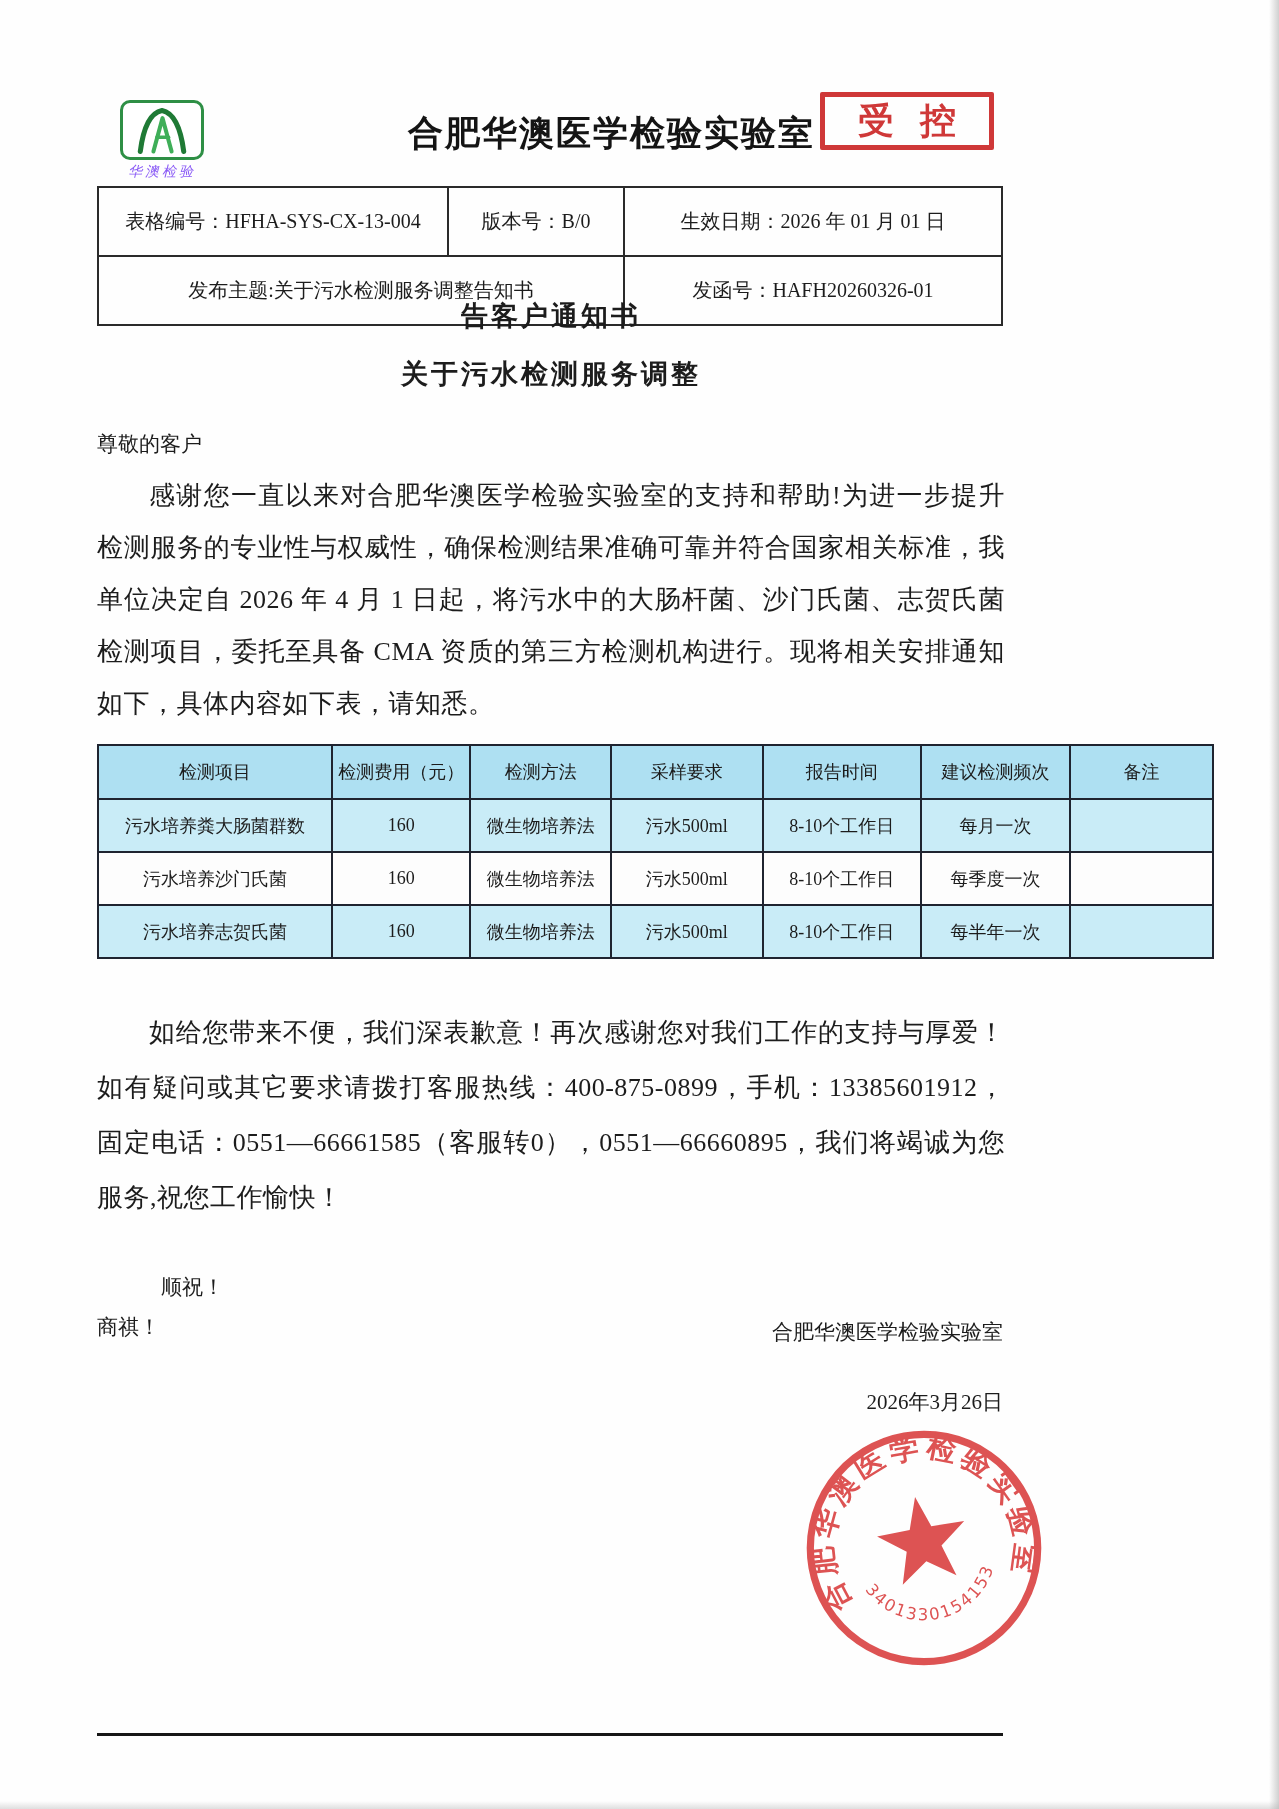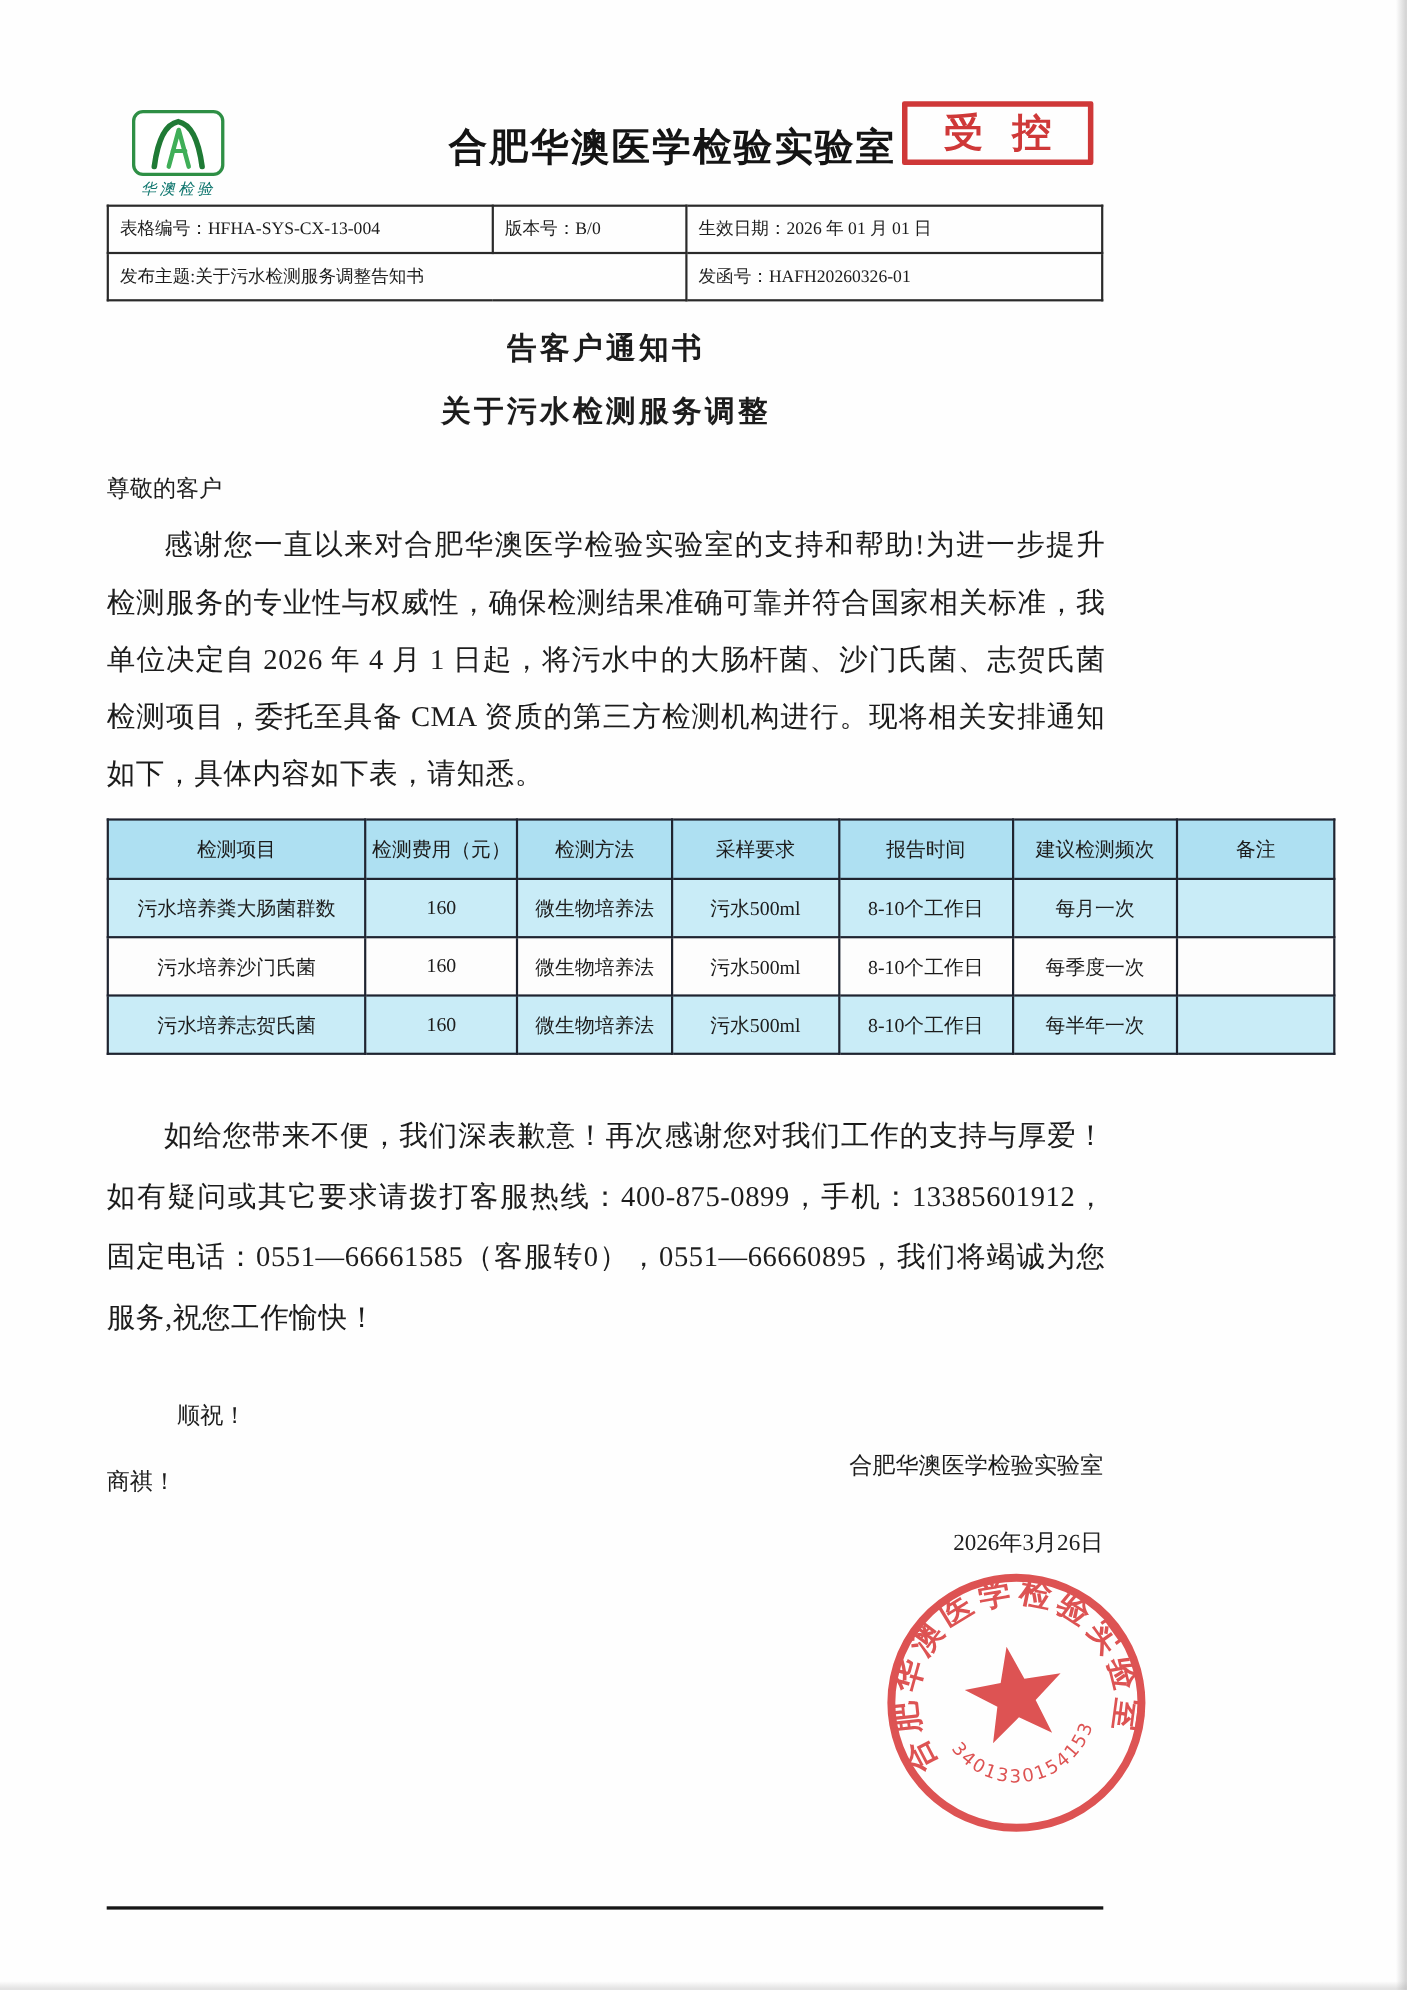--- a/index.html
+++ b/index.html
@@ -7,27 +7,27 @@
   body { font-family:"Liberation Serif","DejaVu Serif",serif; color:#1c1c1c; }
   .page { position:relative; width:1279px; height:1809px; background:#fefefe; overflow:hidden; }
 
   
   .scan-edge-right { position:absolute; right:0; top:0; width:10px; height:100%; background:linear-gradient(to right,rgba(180,180,180,0),rgba(170,170,170,.55)); }
   .scan-edge-bottom { position:absolute; left:0; bottom:0; width:100%; height:8px; background:linear-gradient(to bottom,rgba(190,190,190,0),rgba(175,175,175,.4)); }
 
   
   .logo { position:absolute; left:112px; top:100px; width:100px; text-align:center; }
   .logo-box { width:84px; height:60px; margin:0 auto; border:3px solid #2e8f45; border-radius:10px; display:flex; align-items:center; justify-content:center; background:#fff; }
-  .logo-caption { margin-top:3px; font-size:14px; color:#0f766e; letter-spacing:3px; font-style:italic; white-space:nowrap; }
+  .logo-caption { margin-top:3px; font-size:14px; color:#8b5cf6; letter-spacing:3px; font-style:italic; white-space:nowrap; }
   .org-title { position:absolute; left:408px; top:110px; font-size:35px; font-weight:bold; letter-spacing:2px; color:#141414; }
   .controlled-stamp { position:absolute; left:820px; top:92px; width:174px; height:58px; border:5px solid #cf3838; color:#cf3838; font-size:36px; font-weight:bold; display:flex; align-items:center; justify-content:center; letter-spacing:26px; padding-left:26px; border-radius:2px;font-family:Liberation Mono, monospace; }
 
   
   .meta-table { position:absolute; left:97px; top:186px; width:906px; border-collapse:collapse; table-layout:fixed; }
-  .meta-table td { border:2px solid #2a2a2a; height:40px; font-size:16px; padding:10px 10px; vertical-align:middle; white-space:nowrap; overflow:hidden; }
+  .meta-table td { border:2px solid #2a2a2a; height:40px; font-size:20px; padding:20px 10px; vertical-align:middle; white-space:nowrap; overflow:hidden;text-align:center; }
 
   
   .content { position:absolute; left:97px; top:270px; width:908px; }
   .notice-title { text-align:center; font-size:27px; font-weight:bold; letter-spacing:3px; }
   .t1 { margin-top:22px; }
   .t2 { margin-top:28px; }
   .salutation { margin-top:38px; font-size:21px; }
   .body-para { margin-top:12px; font-size:26px; line-height:52px; text-align:justify; text-indent:2em; letter-spacing:.5px; }
   .body-para.closing { margin-top:46px; line-height:55px; }
 
@@ -37,21 +37,21 @@
   .service-table th { height:54px; background:#aee0f2; }
   .service-table td { height:53px; }
   .service-table tbody tr:nth-child(odd) td { background:#c9ecf7; }
   .service-table tbody tr:nth-child(even) td { background:#fdfdfd; }
   .service-table th:nth-child(1){width:21%;} .service-table th:nth-child(2){width:12.4%;}
   .service-table th:nth-child(3){width:12.6%;} .service-table th:nth-child(4){width:13.6%;}
   .service-table th:nth-child(5){width:14.2%;} .service-table th:nth-child(6){width:13.4%;}
   .service-table th:nth-child(7){width:12.8%;}
 
   .wish-1 { margin-top:48px; padding-left:64px; font-size:21px; }
-  .wish-2 { margin-top:32px; font-size:21px; }
+  .wish-2 { margin-top:12px; font-size:21px; }
 
   
   .signature { position:absolute; right:276px; top:1318px; text-align:right; font-size:21px; }
   .signature .sig-date { margin-top:42px; }
 
   
   .seal { position:absolute; left:800px; top:1424px; width:248px; height:248px; opacity:.88; }
 
   .bottom-rule { position:absolute; left:97px; top:1733px; width:906px; height:3px; background:#161616; }
 </style>

